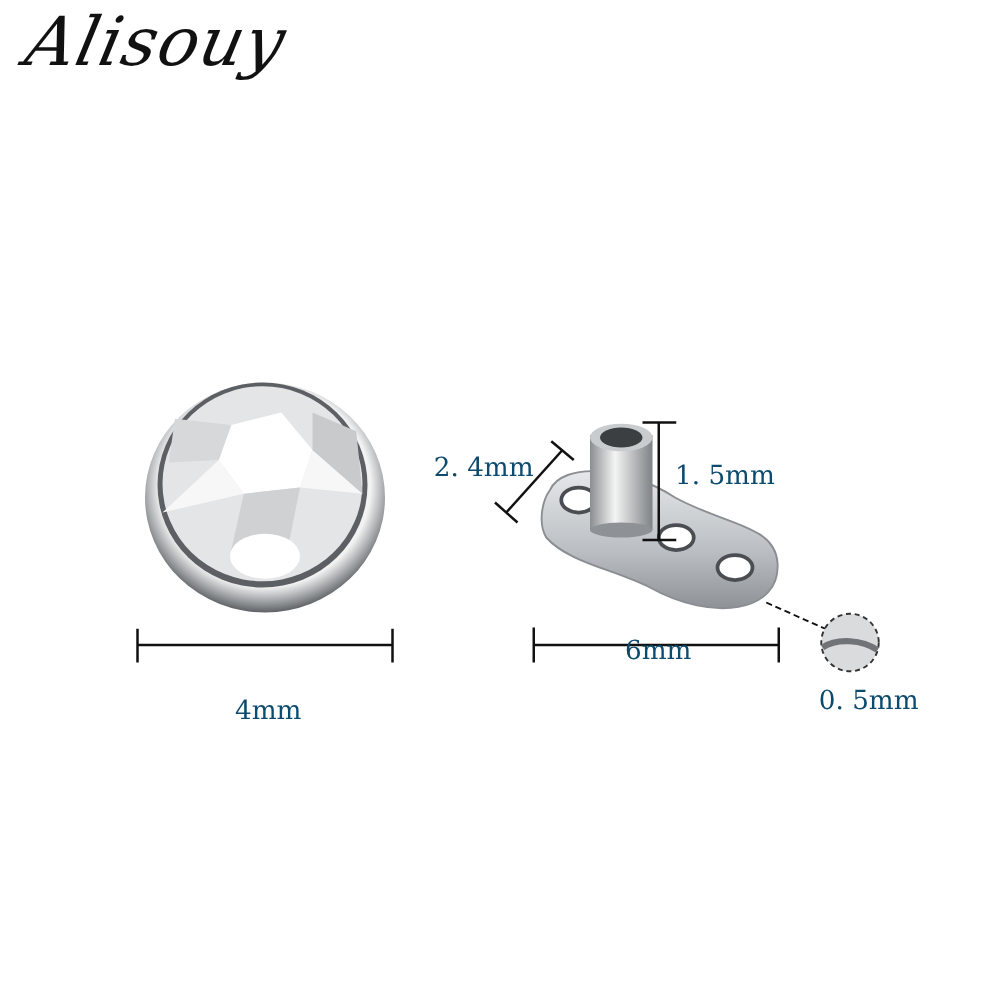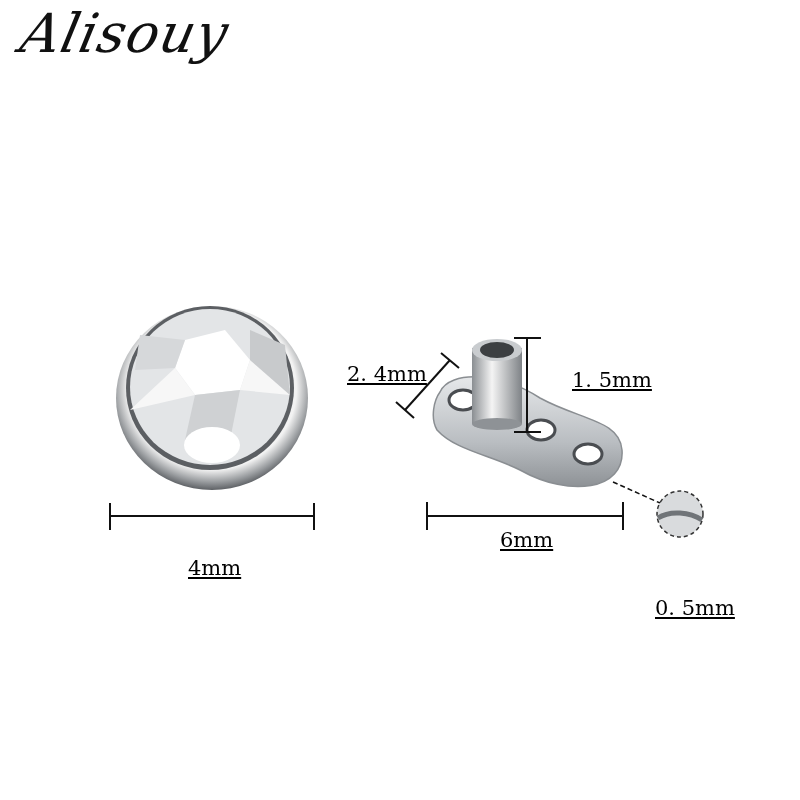--- a/index.html
+++ b/index.html
@@ -1,18 +1,18 @@
 <!DOCTYPE html>
 <html><head>
 <meta charset="utf-8">
 <style>
   html, body { margin:0; padding:0; background:#ffffff; }
   body { width:800px; height:800px; position:relative; overflow:hidden; font-family:"DejaVu Serif", serif; }
   .brand { position:absolute; left:22px; top:2px; font-family:"DejaVu Serif", serif; font-style:italic; font-size:54px; color:#111; letter-spacing:1px; transform:skewX(-12deg); }
-  .label { position:absolute; font-family:"DejaVu Serif", serif; color:#000000; font-size:21px;text-decoration:underline; }
+  .label { position:absolute; font-family:"DejaVu Serif", serif; color:#0c4a6e; font-size:21px; }
   svg.art { position:absolute; left:0; top:0; }
 </style>
 </head>
 <body>
 
 <div class="brand">Alisouy</div>
 
 <svg class="art" width="800" height="800" viewBox="0 0 800 800">
   <defs>
     <radialGradient id="rim" cx="50%" cy="45%" r="55%">
@@ -81,16 +81,16 @@
   </g>
 
   <g>
     <line x1="613" y1="482" x2="660" y2="503" stroke="#111" stroke-width="1.5" stroke-dasharray="5,3"></line>
     <circle cx="680" cy="514" r="23" fill="#d9dbdd" stroke="#333" stroke-width="1.5" stroke-dasharray="4,3"></circle>
     <path d="M658,518 C670,510 690,512 702,520" stroke="#707478" stroke-width="5" fill="none"></path>
   </g>
 </svg>
 
 <div class="label" style="left:188px;top:556px;">4mm</div>
-<div class="label" style="left:500px;top:528px;">6mm</div>
-<div class="label" style="left:540px;top:368px;margin-left:32px;">1. 5mm</div>
+<div class="label" style="left:500px;top:508px;">6mm</div>
+<div class="label" style="left:540px;top:368px;">1. 5mm</div>
 <div class="label" style="left:347px;top:362px;">2. 4mm</div>
-<div class="label" style="left:655px;top:548px;margin-top:48px;">0. 5mm</div>
+<div class="label" style="left:655px;top:548px;">0. 5mm</div>
 
 </body></html>

